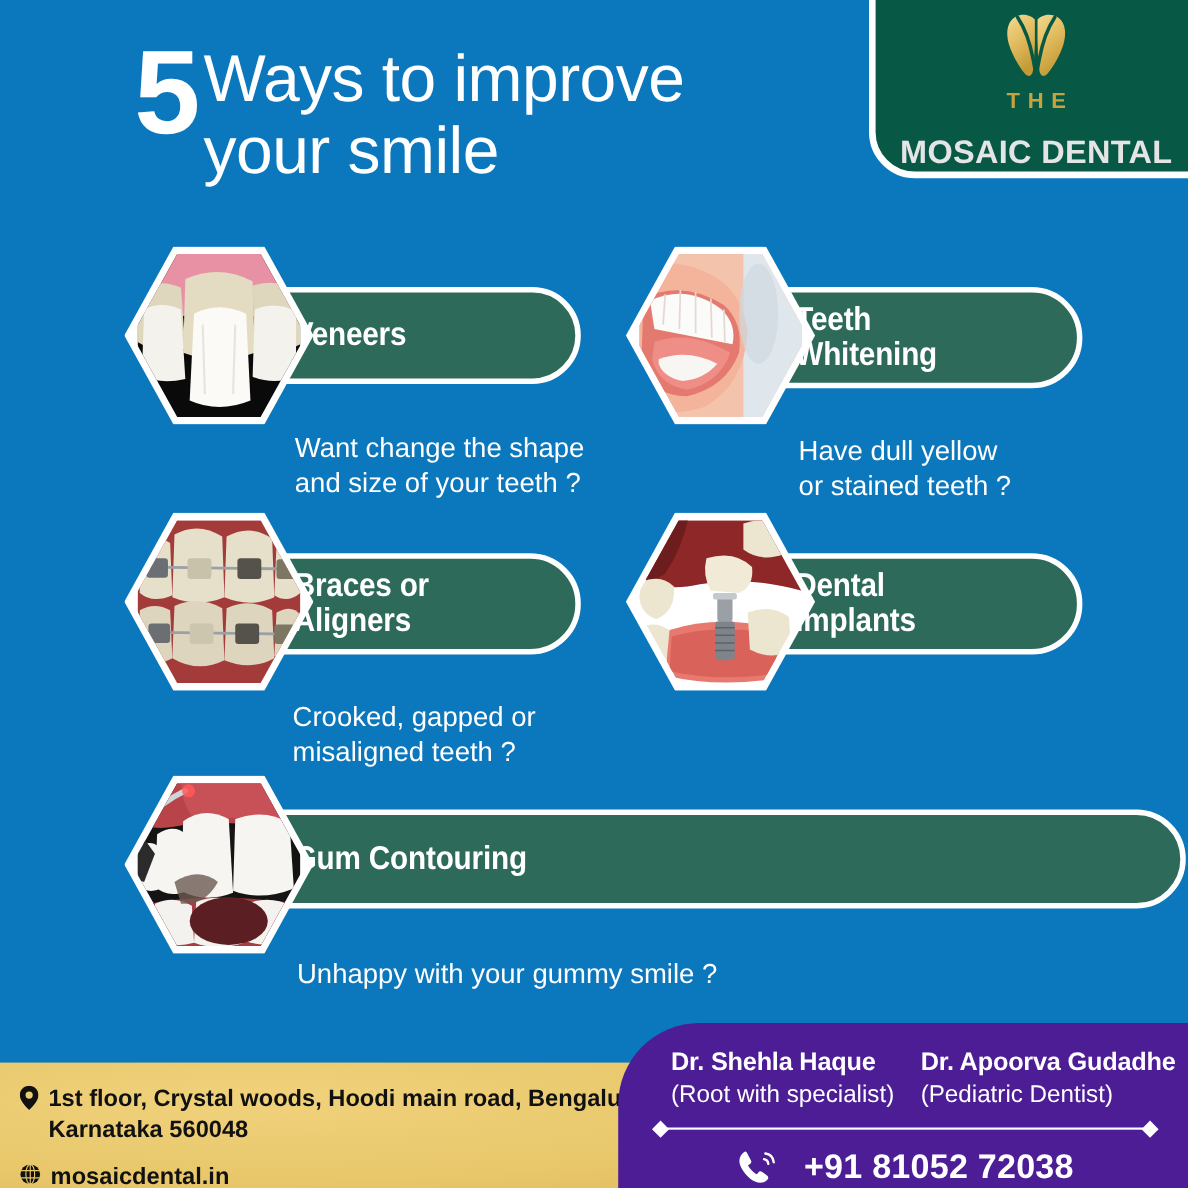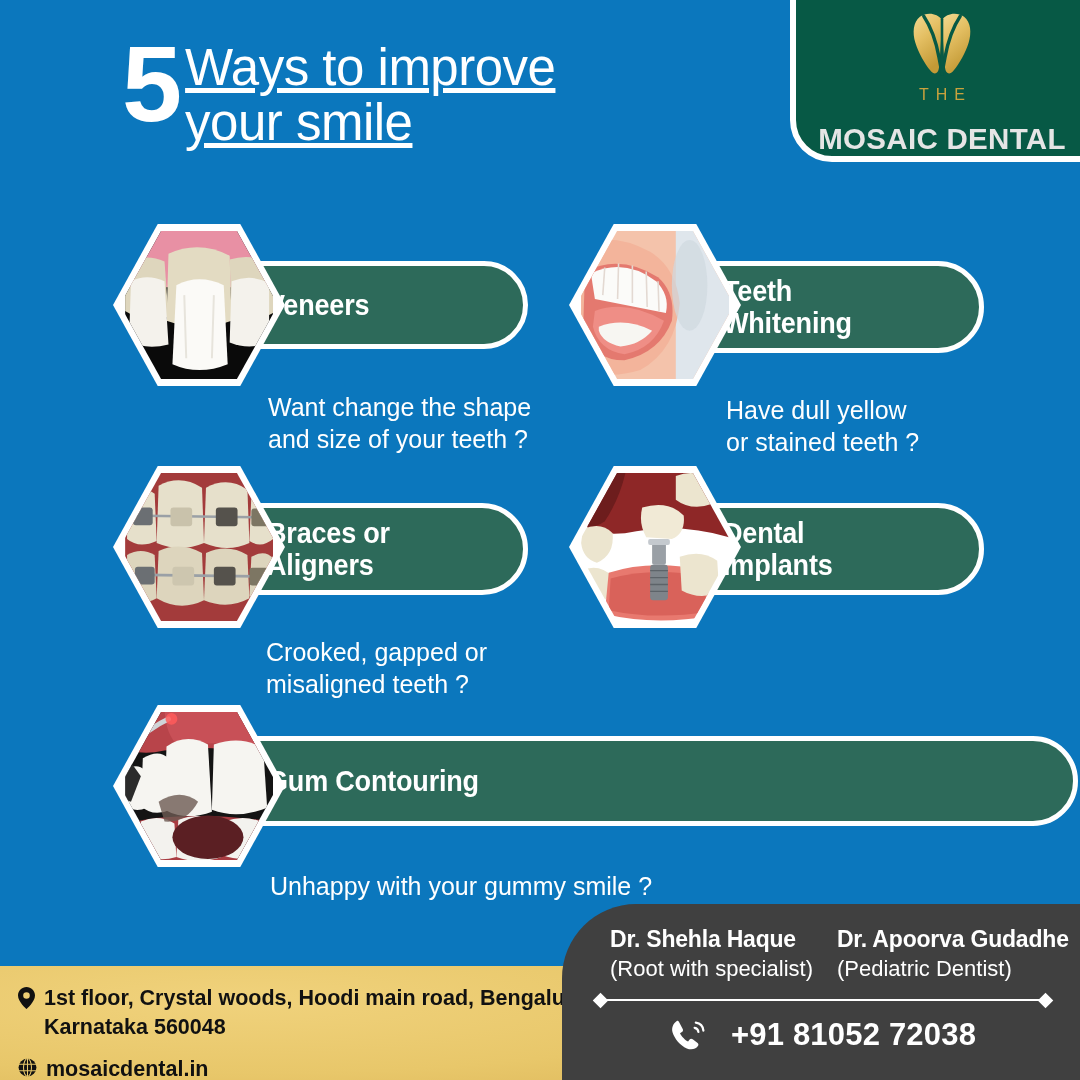--- a/index.html
+++ b/index.html
@@ -25,22 +25,22 @@
     border-radius: 0 0 0 42px;
     display: flex;
     flex-direction: column;
     align-items: center;
     justify-content: flex-start;
     padding-top: 18px;
   }
   .logo-mark { width: 96px; height: 86px; display:block; }
   .logo-the {
     margin-top: 6px;
-    font-size: 16px; letter-spacing: 7px;
-    color: #c9a23d; font-weight: 400;
+    font-size: 20px; letter-spacing: 7px;
+    color: #c9a23d; font-weight: 700;
     text-indent: 7px;
   }
   .logo-name {
     margin-top: 18px;
     font-size: 29.5px; font-weight: 700;
     letter-spacing: 0.3px;
     background: linear-gradient(180deg,#e8c濃 0%,#d9ad45 100%);
     color: #e5e5e5;
   }
 
@@ -50,23 +50,22 @@
     display: flex; align-items: flex-start;
     color: #ffffff;
   }
   .title-num {
     font-size: 108px; font-weight: 700; line-height: 0.92;
     letter-spacing: -3px;
     margin-right: 6px;
   }
   .title-lines {
     padding-top: 6px;
-    font-size: 51px; font-weight: 400; line-height: 1.08;
+    font-size: 60px; font-weight: 400; line-height: 1.08;
     letter-spacing: -0.5px;
-    text-decoration: underline;
   }
 
   
   .card { position: absolute; }
   .hexwrap {
     position: absolute; left: 0; top: 0;
     width: 162px; height: 172px;
     z-index: 3;
   }
   .hex-border, .hex-img {
@@ -133,22 +132,22 @@
     color: #111111;
     font-size: 21.5px; line-height: 1.34;
   }
   .contact-row { display: flex; align-items: flex-start; gap: 9px; }
   .contact-row + .contact-row { margin-top: 13px; }
   .c-icon { flex: 0 0 auto; margin-top: 3px; }
   .c-text { white-space: pre-line; }
 
   .footer-green {
     position: absolute;
-    left: 562px; bottom: 0; width: 518px; height: 176px;
-    background: #404040;
+    left: 562px; bottom: 0; width: 518px; height: 150px;
+    background: #4c1d95;
     border-radius: 74px 0 0 0;
     z-index: 4;
     padding: 22px 18px 0 22px;
   }
   .docs { display: flex; gap: 24px; justify-content: flex-start; padding-left: 26px; }
   .doc-name {
     color: #ffffff; font-weight: 700; font-size: 23px;
     letter-spacing: -0.2px; white-space: nowrap;
   }
   .doc-role {

